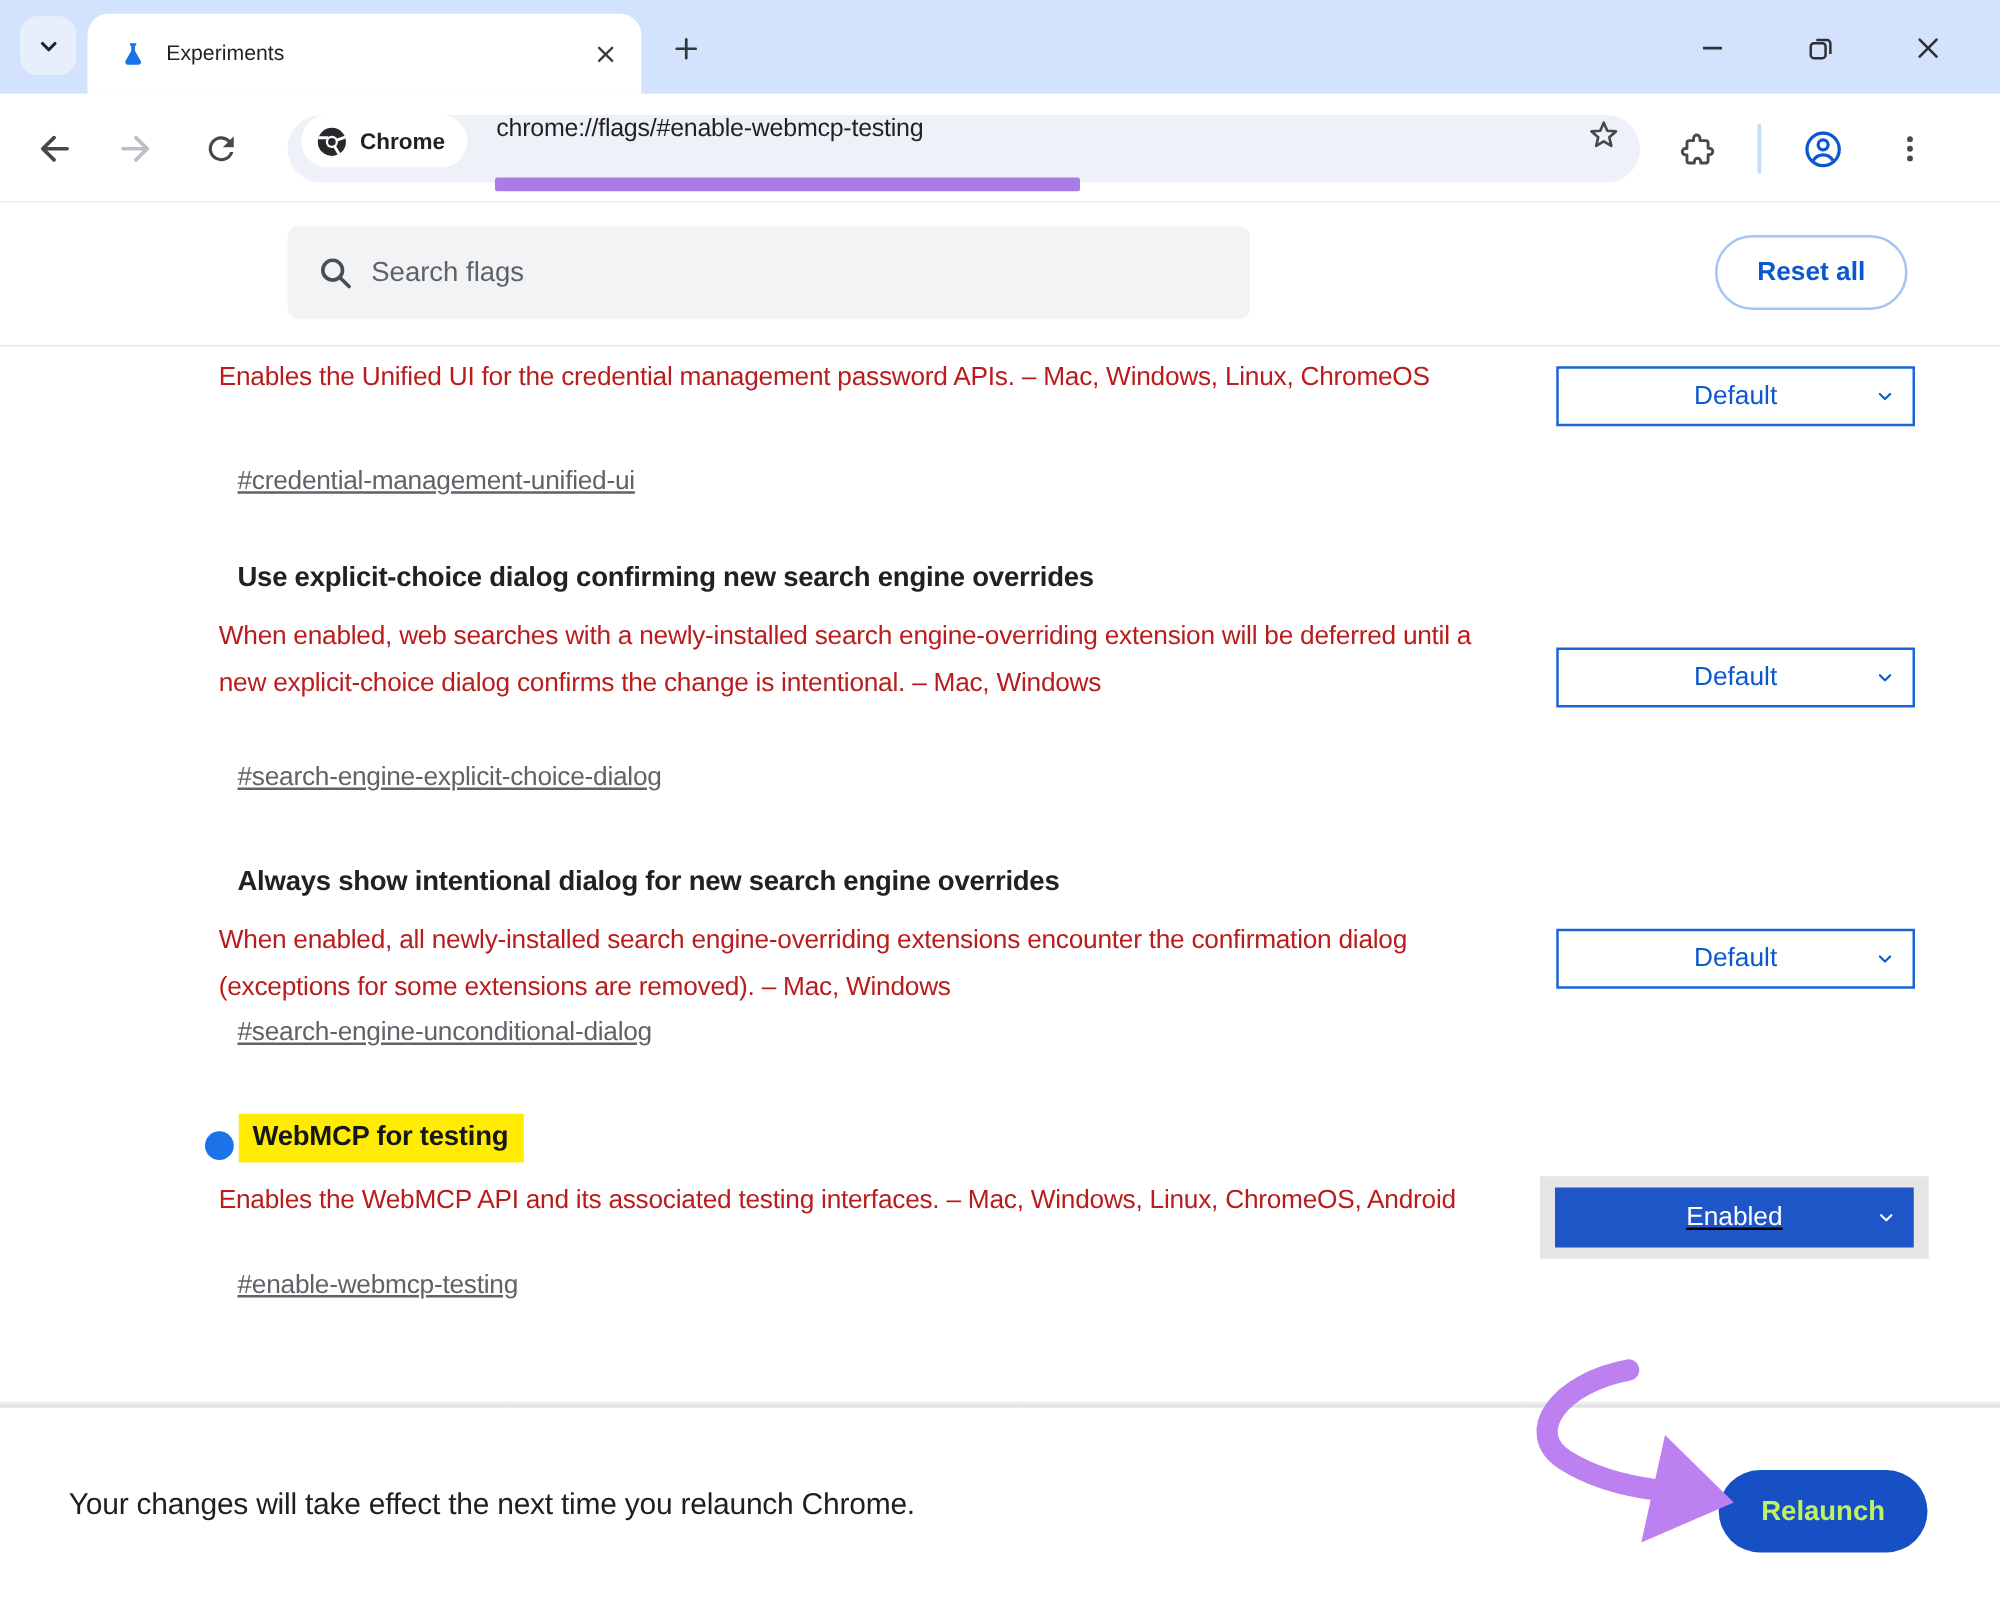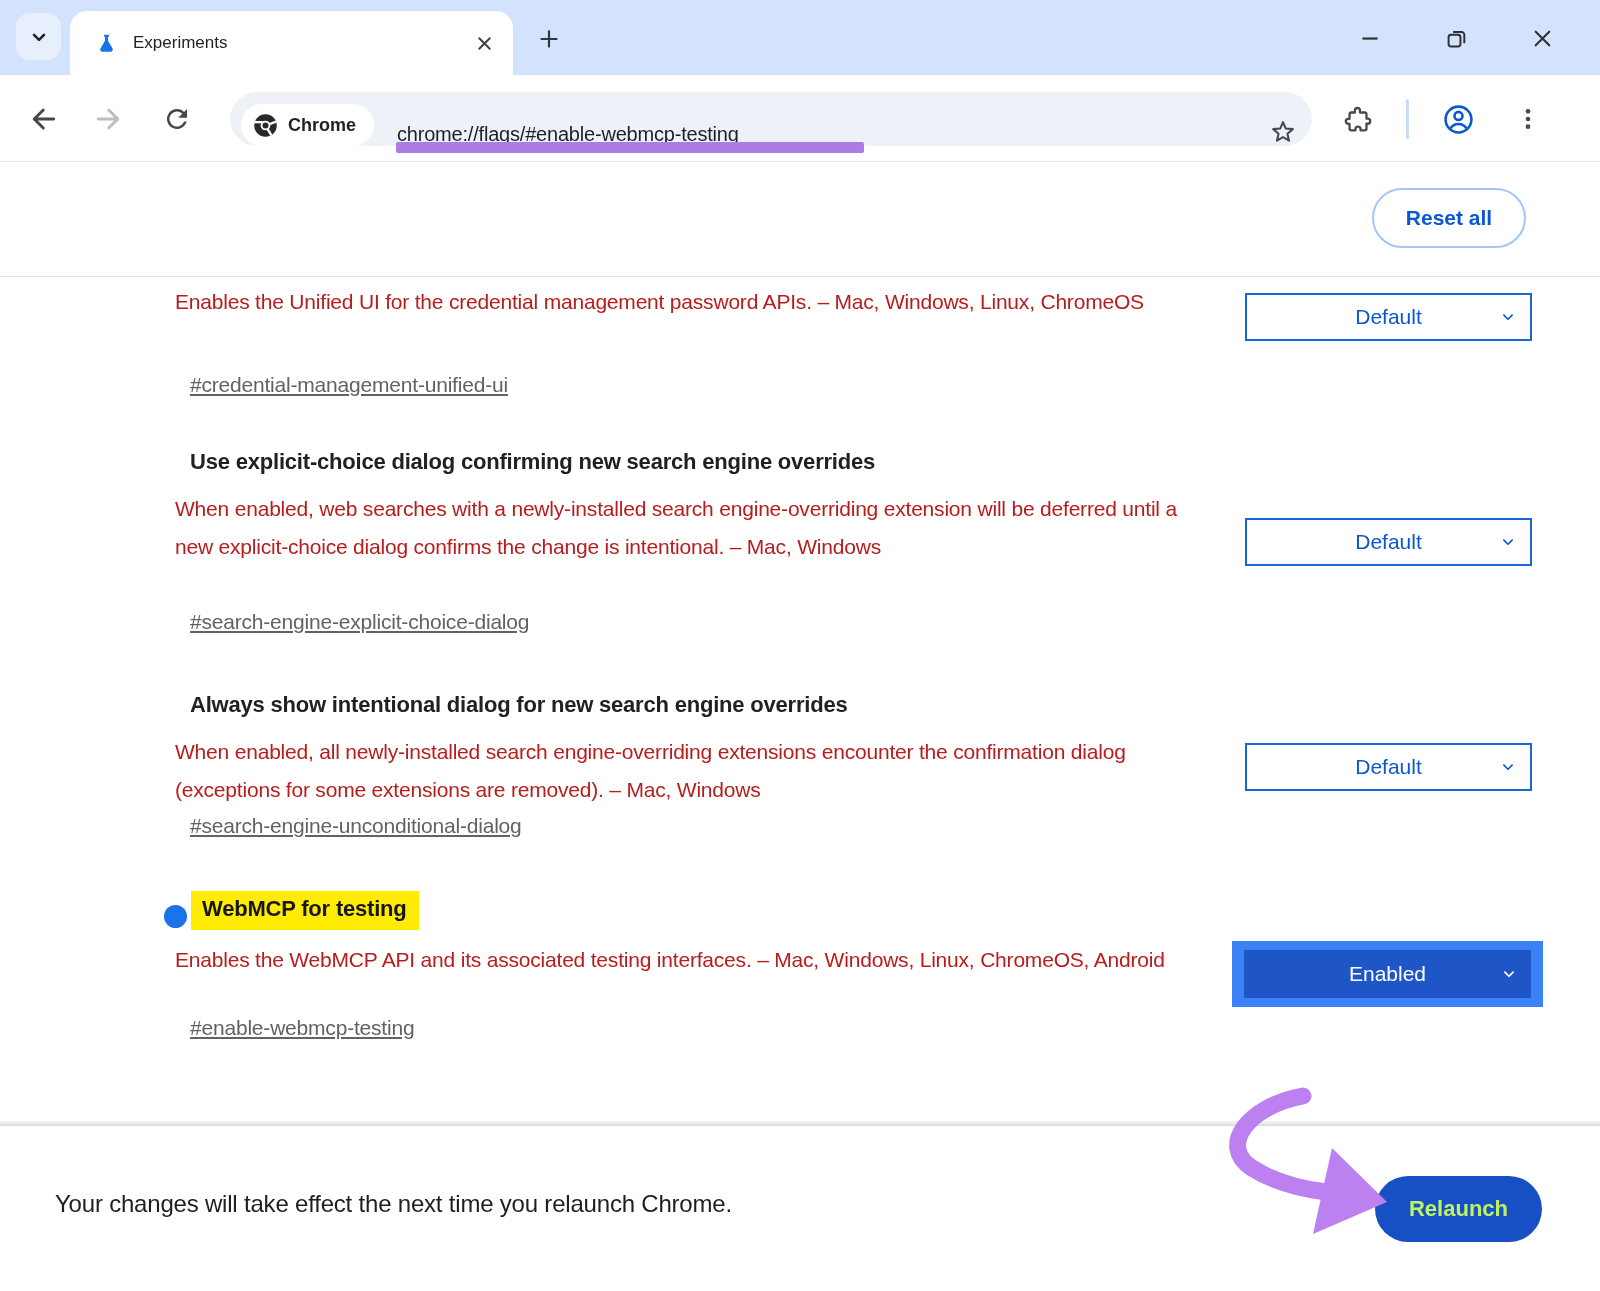--- a/index.html
+++ b/index.html
@@ -18,21 +18,21 @@
              border-radius:50%;cursor:pointer;}
   .newtab-btn{position:absolute;left:531px;top:21px;width:36px;height:36px;display:flex;align-items:center;
               justify-content:center;cursor:pointer;}
   .win-controls{position:absolute;top:24px;right:60px;display:flex;gap:58px;}
   .win-btn{width:28px;height:28px;display:flex;align-items:center;justify-content:center;cursor:pointer;}
 
   
   .toolbar{position:absolute;left:0;top:75px;right:0;height:86px;background:#fff;border-bottom:1px solid #e9eaec;}
   .nav-icon{position:absolute;top:102px;width:34px;height:34px;display:flex;align-items:center;justify-content:center;cursor:pointer;}
   .omnibox{position:absolute;left:230px;top:92px;width:1082px;height:54px;border-radius:27px;background:#eef1f8;
-           display:flex;align-items:flex-end;cursor:text;}
+           display:flex;align-items:flex-start;cursor:text;}
   .chip{margin-left:11px;height:42px;background:#fff;border-radius:21px;display:flex;align-items:center;
         padding:0 18px 0 11px;gap:9px;cursor:pointer;}
   .chip-label{font-weight:bold;font-size:18px;color:#1f2124;}
   .url-text{margin-left:23px;font-size:20px;color:#1f2023;letter-spacing:-0.2px;flex:1;white-space:nowrap;overflow:hidden;}
   .star-btn{margin-right:14px;width:30px;height:30px;display:flex;align-items:center;justify-content:center;cursor:pointer;}
   .tb-right{position:absolute;top:101px;width:36px;height:36px;display:flex;align-items:center;justify-content:center;cursor:pointer;}
   .tb-divider{position:absolute;left:1406px;top:99px;width:3px;height:40px;background:#c8dcfa;border-radius:2px;}
   .url-underline{position:absolute;left:396px;top:142px;width:468px;height:11px;background:#ab7ce6;border-radius:2px;}
 
   
@@ -47,22 +47,22 @@
              border:2px solid #a6c5f7;box-sizing:border-box;color:#0b57d0;font-size:21px;font-weight:600;
              display:flex;align-items:center;justify-content:center;cursor:pointer;}
 
   
   .f-desc{position:absolute;left:175px;width:1005px;font-size:21px;line-height:38px;color:#b91c1c;letter-spacing:-0.2px;}
   .f-title{position:absolute;left:190px;font-size:22px;font-weight:bold;color:#202124;letter-spacing:-0.2px;white-space:nowrap;}
   .f-link{position:absolute;left:190px;font-size:21px;color:#5f6368;text-decoration:underline;letter-spacing:-0.2px;cursor:pointer;}
   .select{position:absolute;left:1245px;width:287px;height:48px;border:2px solid #1a66d6;background:#fff;box-sizing:border-box;
           color:#0b57d0;font-size:21px;display:flex;align-items:center;justify-content:center;cursor:pointer;}
   .select .sel-chevron{position:absolute;right:13px;top:50%;transform:translateY(-50%);display:flex;}
-  .enabled-frame{position:absolute;left:1232px;top:941px;width:311px;height:66px;background:#3b82f6;
-                 padding:9px 12px;box-sizing:border-box;}
+  .enabled-frame{position:absolute;left:1232px;top:941px;width:311px;height:66px;background:#e5e5e5;
+                 padding:9px 12px;box-sizing:border-box;text-decoration:underline;}
   .select.enabled{position:relative;left:0;top:0;width:100%;height:100%;border:none;background:#1e56c8;color:#fff;}
   .dot{position:absolute;left:164px;top:905px;width:23px;height:23px;border-radius:50%;background:#1a73e8;}
   .hl-title{position:absolute;left:191px;top:891px;background:#ffec00;padding:5px 12px 8px 11px;font-size:22px;
             font-weight:bold;color:#15171a;letter-spacing:-0.2px;white-space:nowrap;}
 
   
   .footer-divider{position:absolute;left:0;top:1121px;right:0;height:5px;background:linear-gradient(#f6f6f6,#dcdcdc);}
   .footer-msg{position:absolute;left:55px;top:1190px;font-size:24px;color:#1d1f21;letter-spacing:-0.2px;}
   .relaunch-btn{position:absolute;left:1375px;top:1176px;width:167px;height:66px;border-radius:33px;background:#1750c5;
                 color:#bef264;font-weight:bold;font-size:22px;display:flex;align-items:center;justify-content:center;cursor:pointer;}
@@ -180,20 +180,27 @@
     <svg width="28" height="28" viewBox="0 0 24 24">
         <g fill="#454a4e">
           <circle cx="12" cy="5.4" r="2"></circle>
           <circle cx="12" cy="12" r="2"></circle>
           <circle cx="12" cy="18.6" r="2"></circle>
         </g>
       </svg>
   </div>
 
   <div class="search-header"></div>
+  <div class="search-box">
+    <svg width="30" height="30" viewBox="0 0 24 24">
+      <circle cx="10.5" cy="10.5" r="6.3" fill="none" stroke="#4a4f54" stroke-width="2.3"></circle>
+      <path d="M15.3 15.3L21 21" stroke="#4a4f54" stroke-width="2.3" stroke-linecap="round"></path>
+    </svg>
+    <input class="search-input" type="text" placeholder="Search flags" style="">
+  </div>
   <div class="reset-btn">Reset all</div>
 
   <div>
     <div class="f-desc" style="top:283px;">Enables the Unified UI for the credential management password APIs. – Mac, Windows, Linux, ChromeOS</div>
     <div class="f-link" style="top:373px;">#credential-management-unified-ui</div>
     <div class="select" style="top:293px;">
       <span>Default</span>
       <span class="sel-chevron">
         <svg width="18" height="18" viewBox="0 0 24 24">
             <path d="M6.5 9.5l5.5 5.5 5.5-5.5" fill="none" stroke="#0b57d0" stroke-width="2.2" stroke-linecap="round" stroke-linejoin="round"></path>

